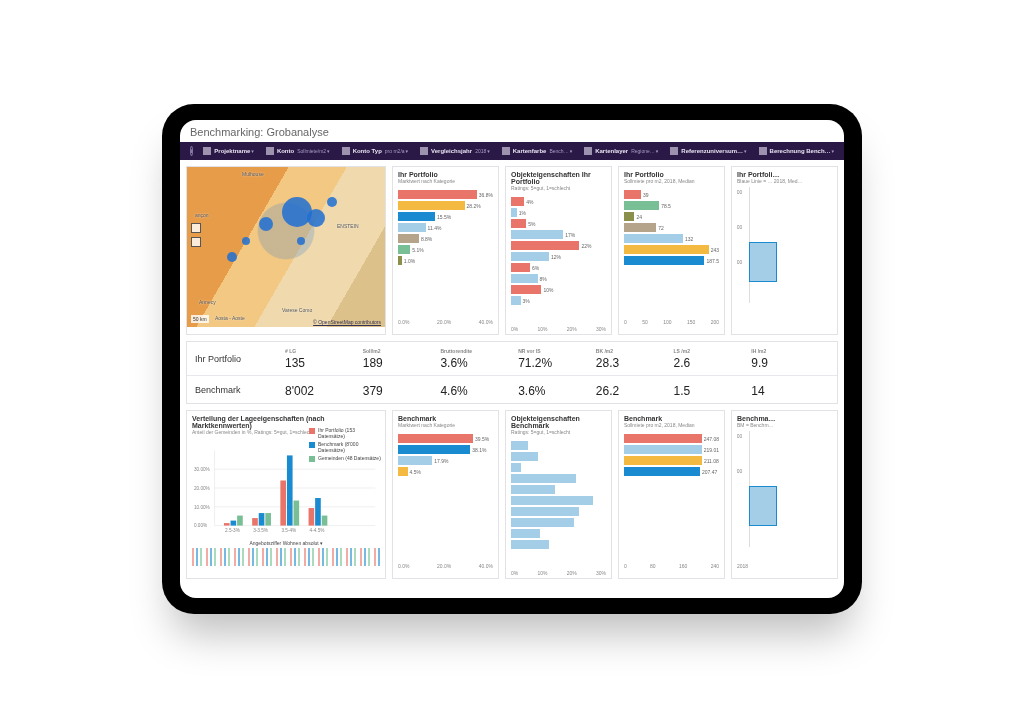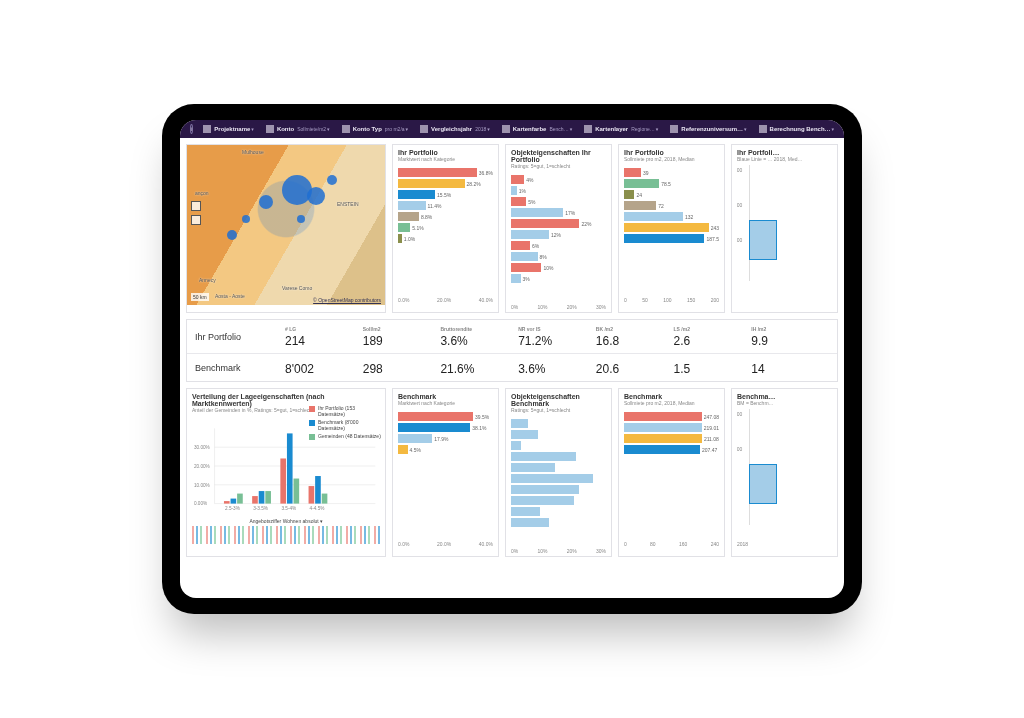--- a/index.html
+++ b/index.html
@@ -152,20 +152,21 @@
   .c-tan    { background:#b5a48a; }
   .c-green  { background:#78bf95; }
   .c-olive  { background:#8a8f4c; }
 </style>
 </head>
 <body>
 
 <div class="tablet">
   <div class="screen">
 
+    <div class="title-row">Benchmarking: Grobanalyse</div>
 
     <div class="filter-bar">
       <span class="info">i</span>
       <div id="filters-host" style="display: contents;"><span class="filter-item">
             <span class="filter-icon"></span>
             <span class="filter-label">Projektname</span>
             <span class="chev">▾</span>
           </span><span class="filter-item">
             <span class="filter-icon"></span>
             <span class="filter-label">Konto</span>
@@ -373,63 +374,63 @@
             </div>
           </div></div>
     </div>
 
     <div class="stats-block">
       <div id="stats-host">
           <div class="stats-row">
             <div class="name">Ihr Portfolio</div>
             <div>
               <div class="head"># LG</div>
-              <div class="val">214</div>
+              <div class="val">135</div>
             </div>
             <div>
               <div class="head">Soll/m2</div>
               <div class="val">189</div>
             </div>
             <div>
               <div class="head">Bruttorendite</div>
               <div class="val">3.6%</div>
             </div>
             <div>
               <div class="head">NR vor IS</div>
               <div class="val">71.2%</div>
             </div>
             <div>
               <div class="head">BK /m2</div>
-              <div class="val">16.8</div>
+              <div class="val">28.3</div>
             </div>
             <div>
               <div class="head">LS /m2</div>
               <div class="val">2.6</div>
             </div>
             <div>
               <div class="head">IH /m2</div>
               <div class="val">9.9</div>
             </div>
           </div>
           <div class="stats-row">
             <div class="name">Benchmark</div>
             <div>
               <div class="val">8'002</div>
             </div>
             <div>
-              <div class="val">298</div>
-            </div>
-            <div>
-              <div class="val">21.6%</div>
+              <div class="val">379</div>
+            </div>
+            <div>
+              <div class="val">4.6%</div>
             </div>
             <div>
               <div class="val">3.6%</div>
             </div>
             <div>
-              <div class="val">20.6</div>
+              <div class="val">26.2</div>
             </div>
             <div>
               <div class="val">1.5</div>
             </div>
             <div>
               <div class="val">14</div>
             </div>
           </div>
         </div>
     </div>

